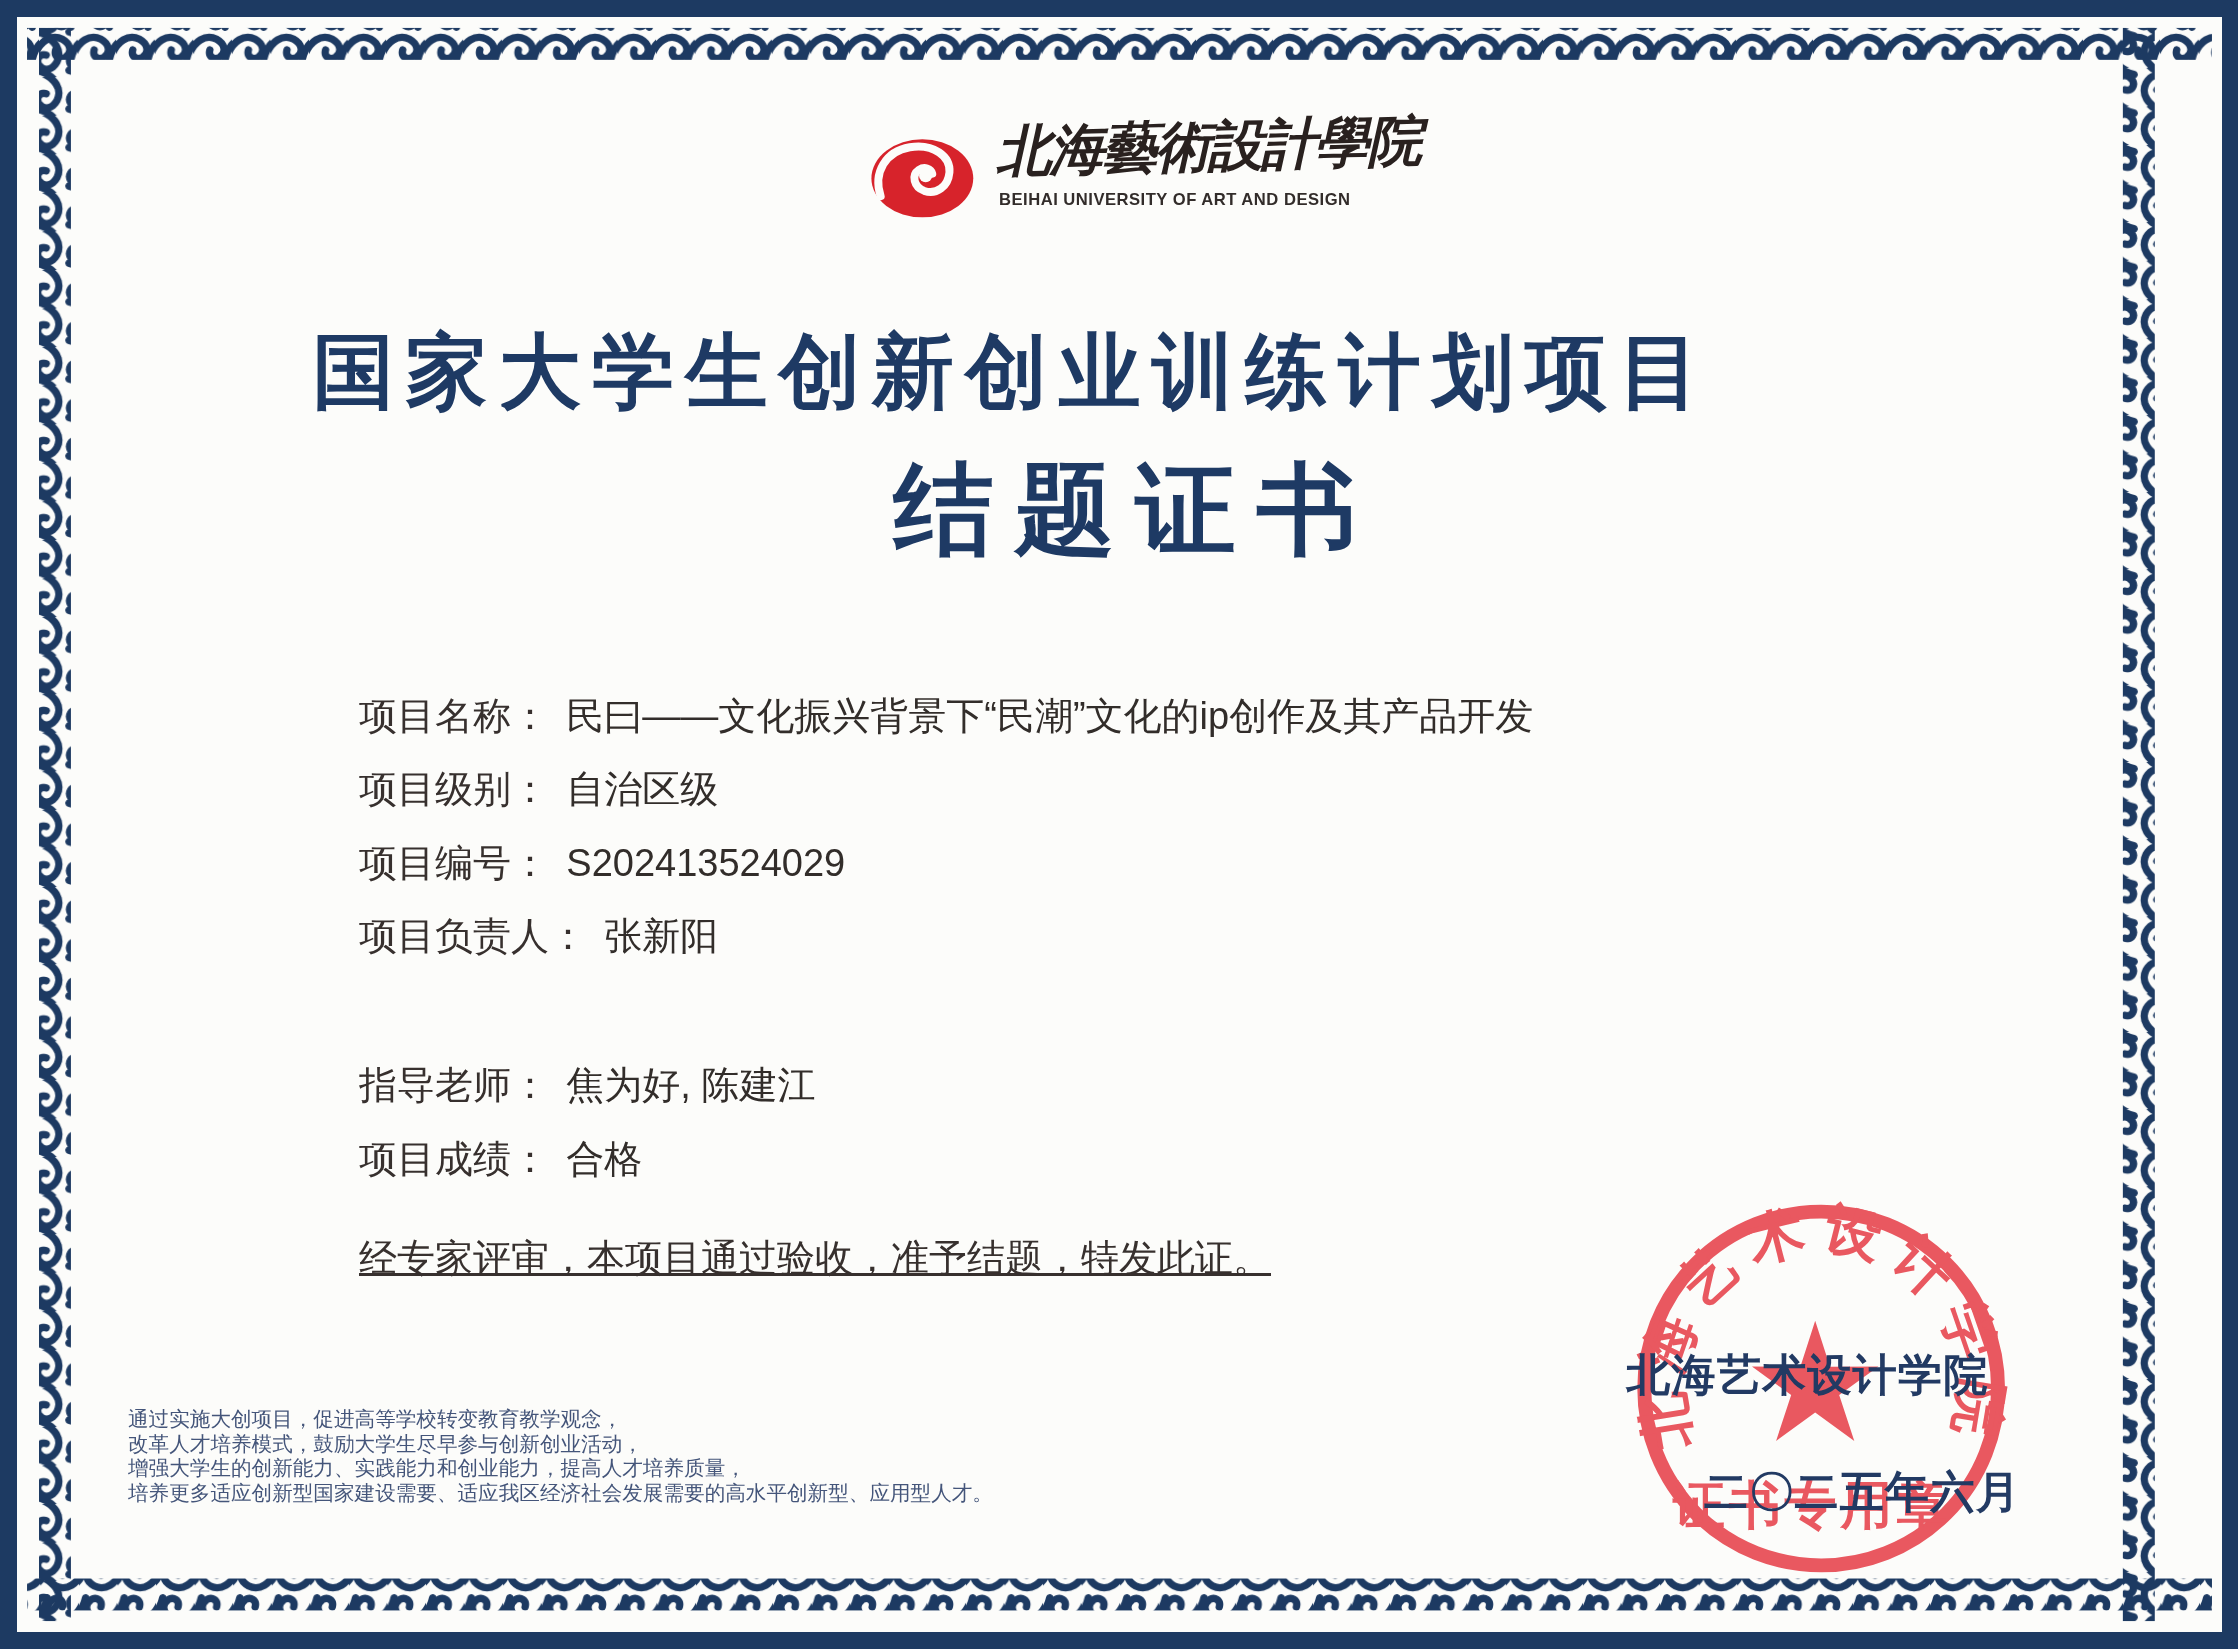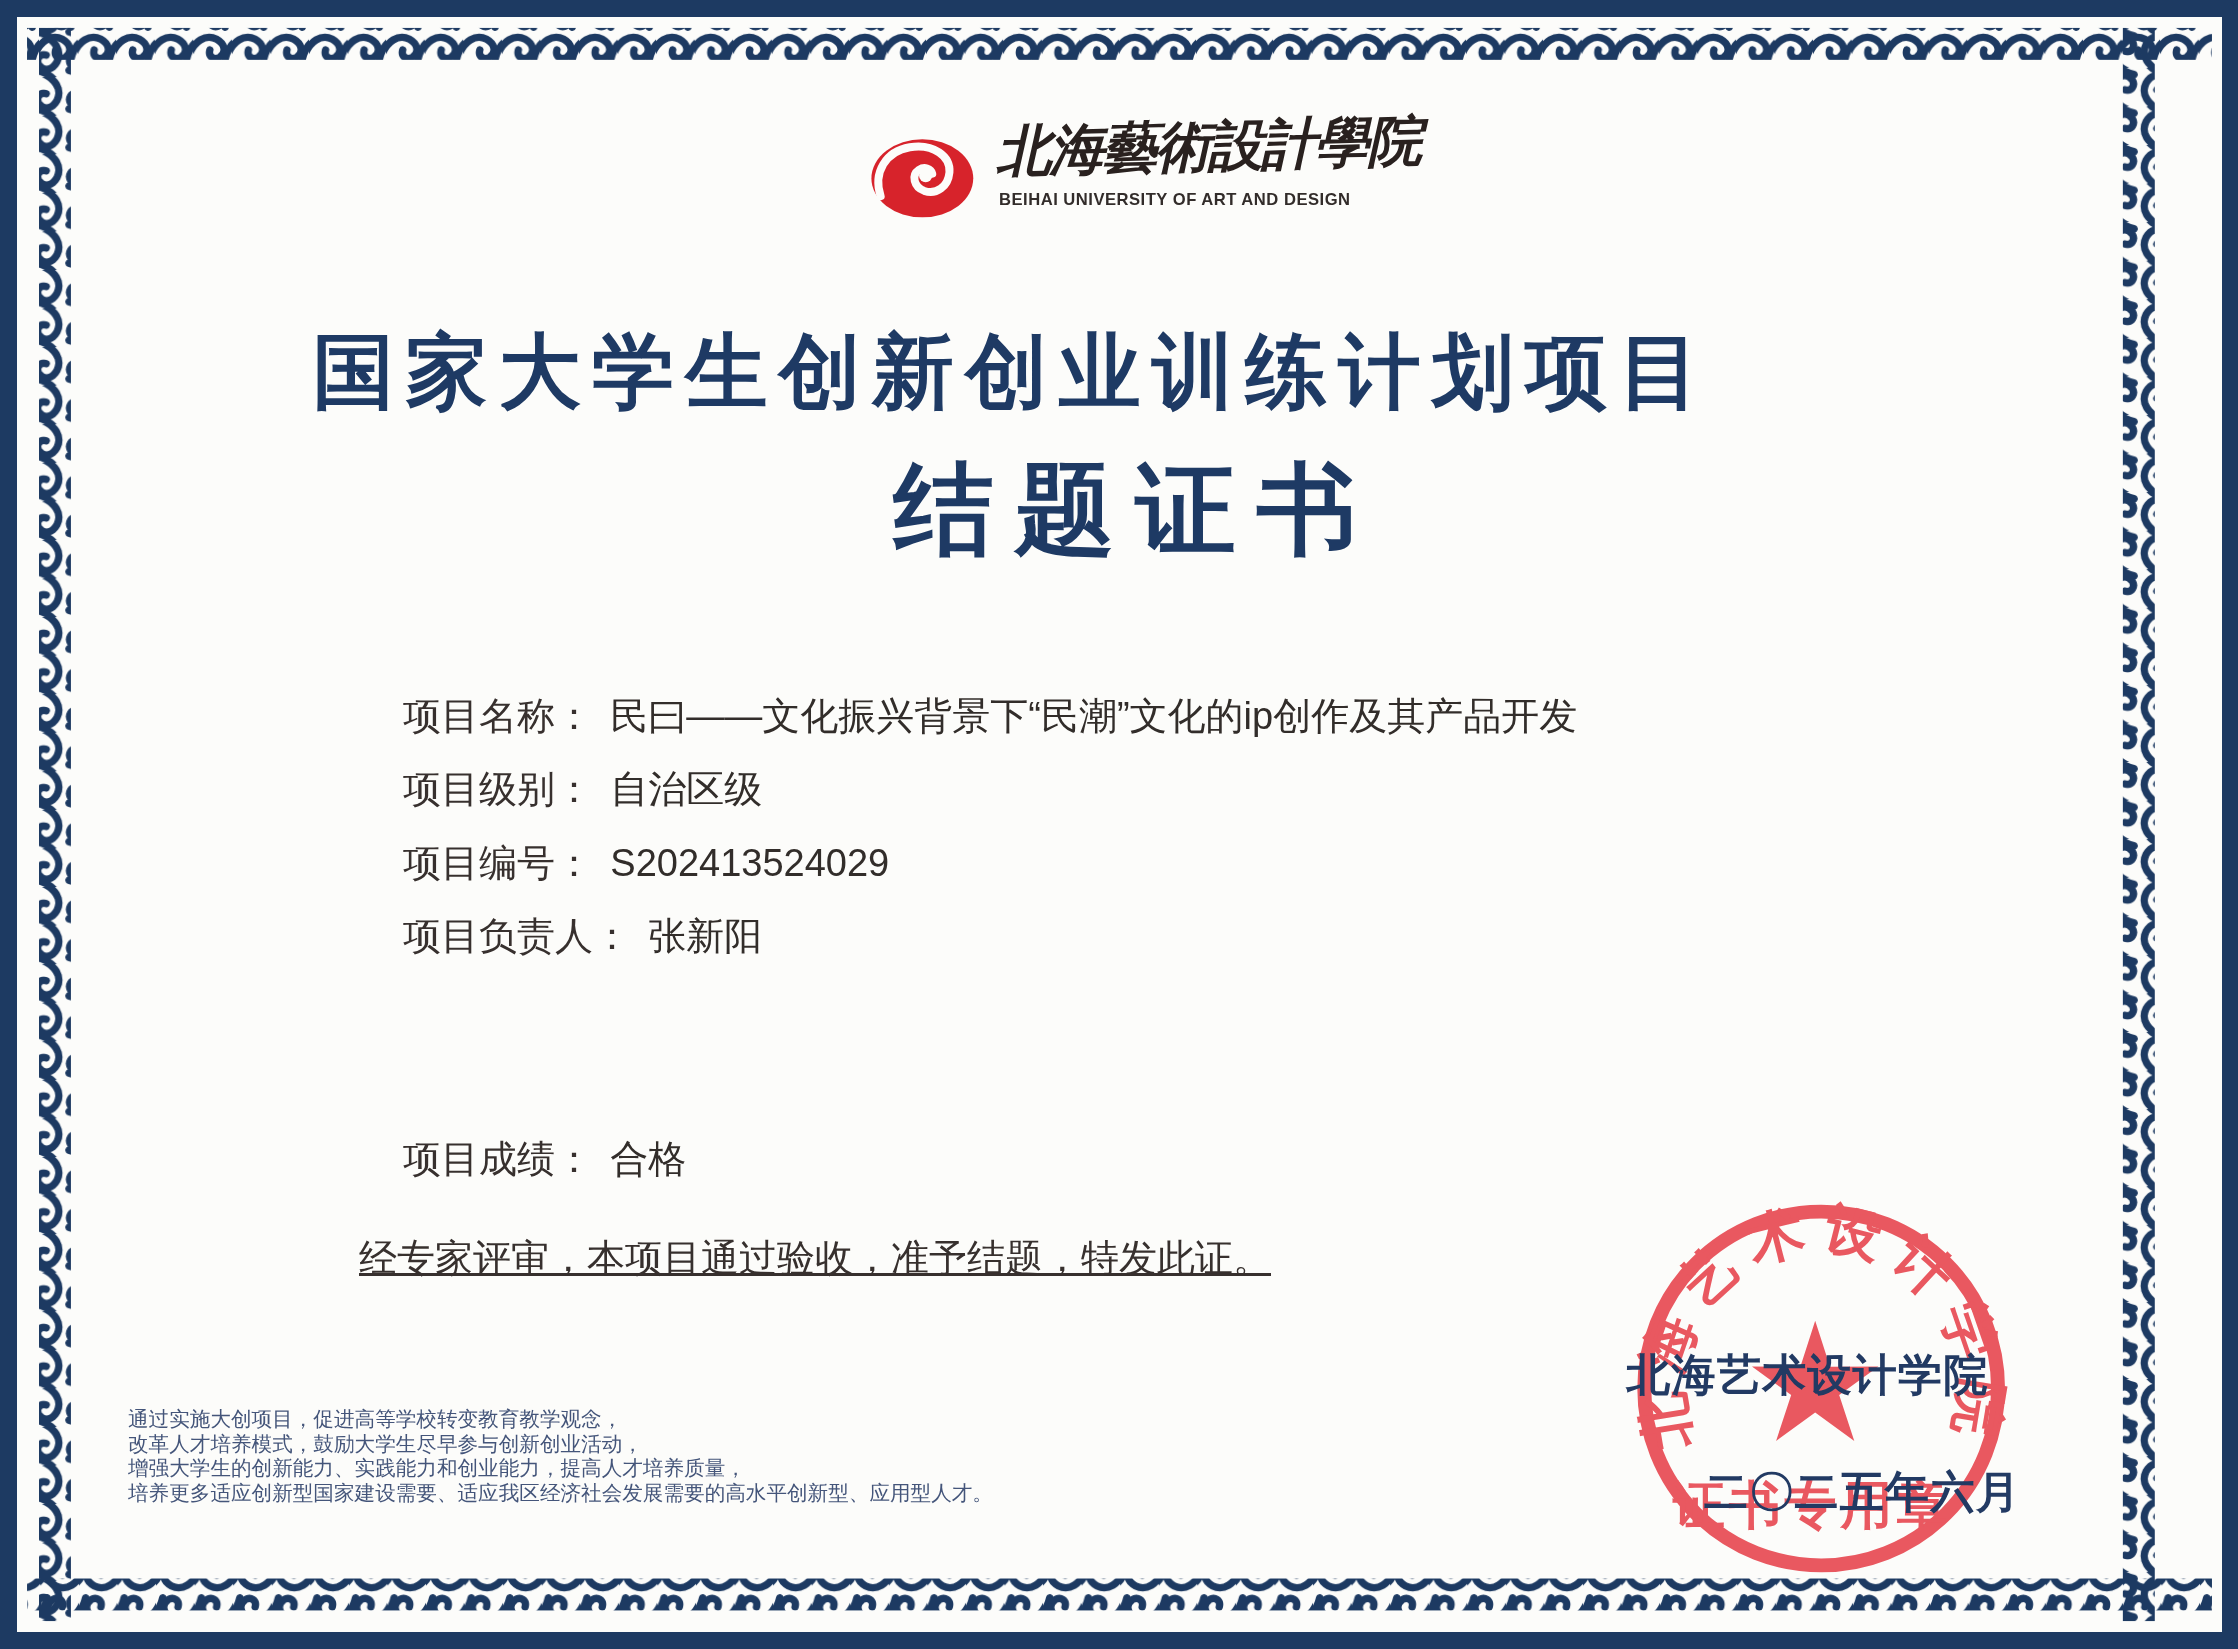--- a/index.html
+++ b/index.html
@@ -37,21 +37,21 @@
     position:absolute;left:16px;top:444px;width:2239px;text-align:center;z-index:3;
     font-family:"Liberation Serif",serif;font-weight:bold;
     font-size:100px;letter-spacing:21px;color:#1e3a64;white-space:nowrap;
   }
 
   
   .field-row{
     position:absolute;left:359px;z-index:3;white-space:nowrap;
     font-size:38px;color:#37302e;line-height:48px;
   }
-  .field-label{color:#37302e;margin-left:44px;}
+  .field-label{color:#37302e;}
   .field-value{margin-left:17.3px;color:#322d2a;}
   .statement{
     position:absolute;left:359px;top:1233px;z-index:3;white-space:nowrap;
     font-size:38px;color:#37302e;text-decoration:underline;
   }
 
   
   .footer{
     position:absolute;left:128px;top:1407px;z-index:3;
     font-family:"Liberation Serif",serif;
@@ -115,20 +115,23 @@
   </div>
   <div class="field-row" style="top:765px">
     <span class="field-label">项目级别：</span><span class="field-value">自治区级</span>
   </div>
   <div class="field-row" style="top:839px">
     <span class="field-label">项目编号：</span><span class="field-value">S202413524029</span>
   </div>
   <div class="field-row" style="top:912px">
     <span class="field-label">项目负责人：</span><span class="field-value">张新阳</span>
   </div>
+  <div class="field-row" style="top:1061px">
+    <span class="field-label">指导老师：</span><span class="field-value">焦为好, 陈建江</span>
+  </div>
   <div class="field-row" style="top:1135px">
     <span class="field-label">项目成绩：</span><span class="field-value">合格</span>
   </div>
 
   <div class="statement">经专家评审，本项目通过验收，准予结题，特发此证。</div>
 
   <div class="footer">
     <div>通过实施大创项目，促进高等学校转变教育教学观念，</div>
     <div>改革人才培养模式，鼓励大学生尽早参与创新创业活动，</div>
     <div>增强大学生的创新能力、实践能力和创业能力，提高人才培养质量，</div>

